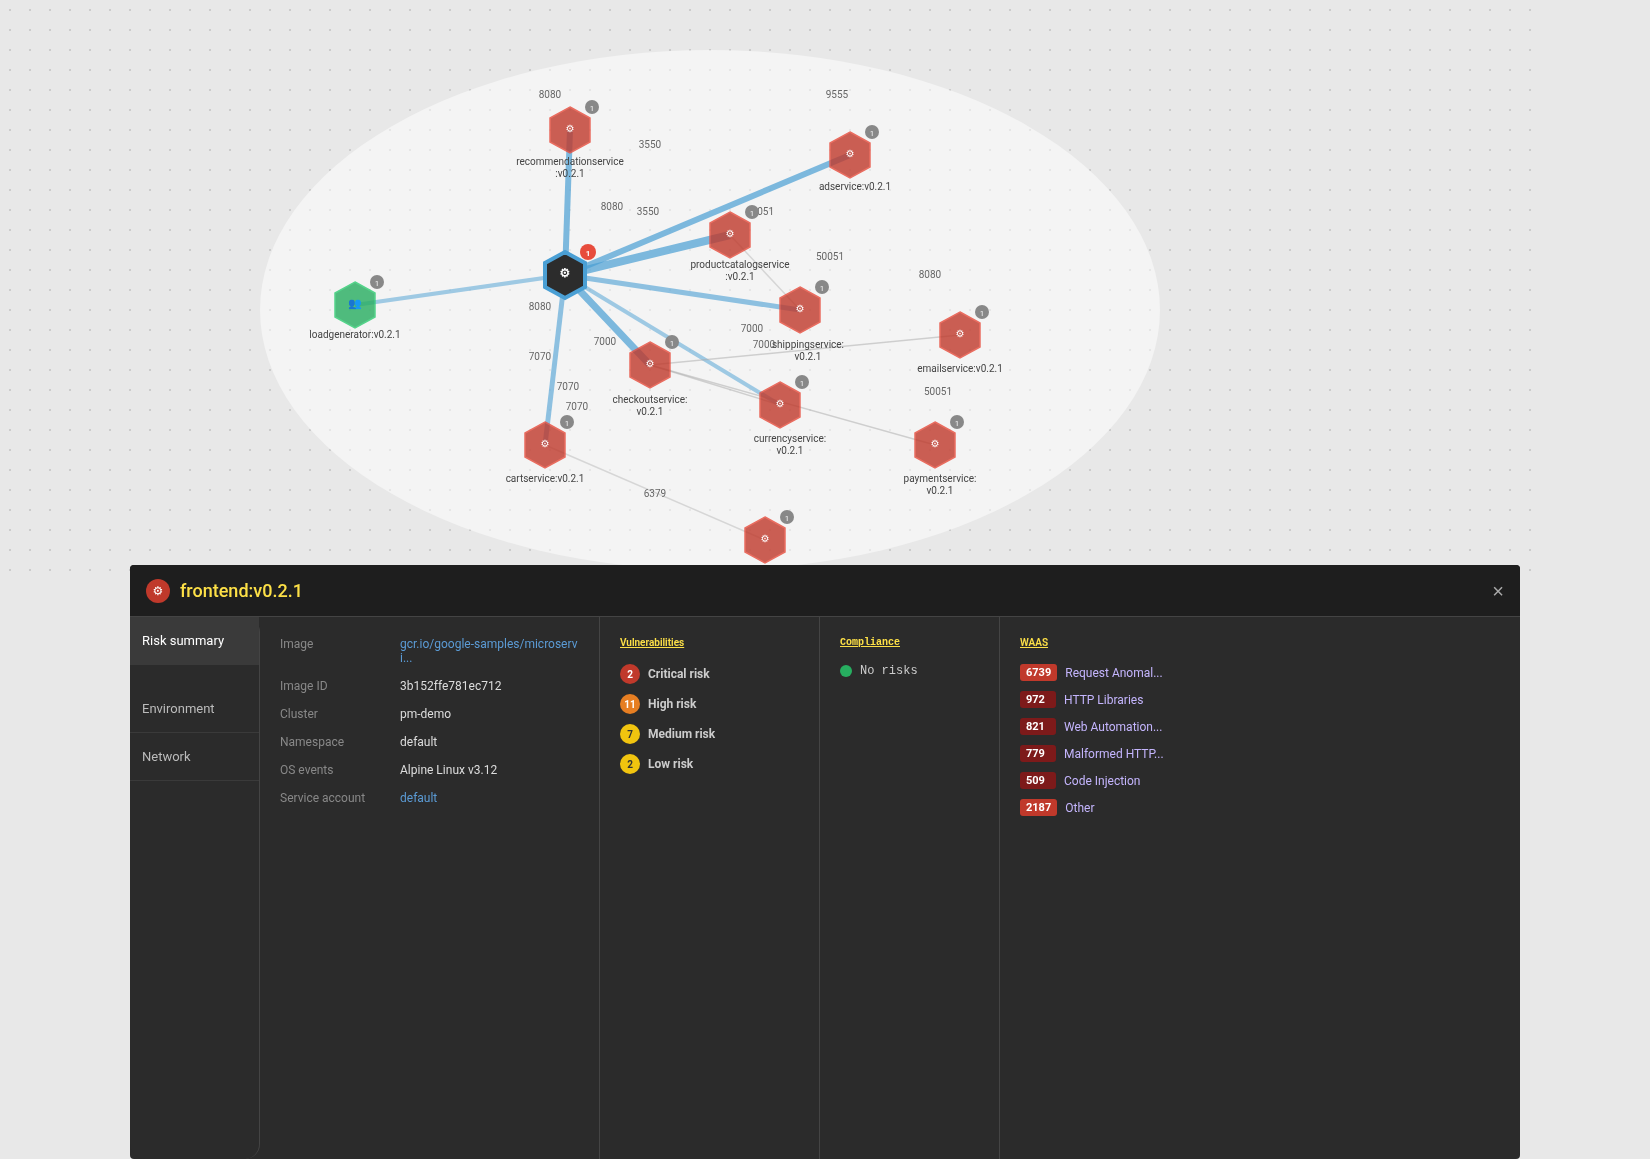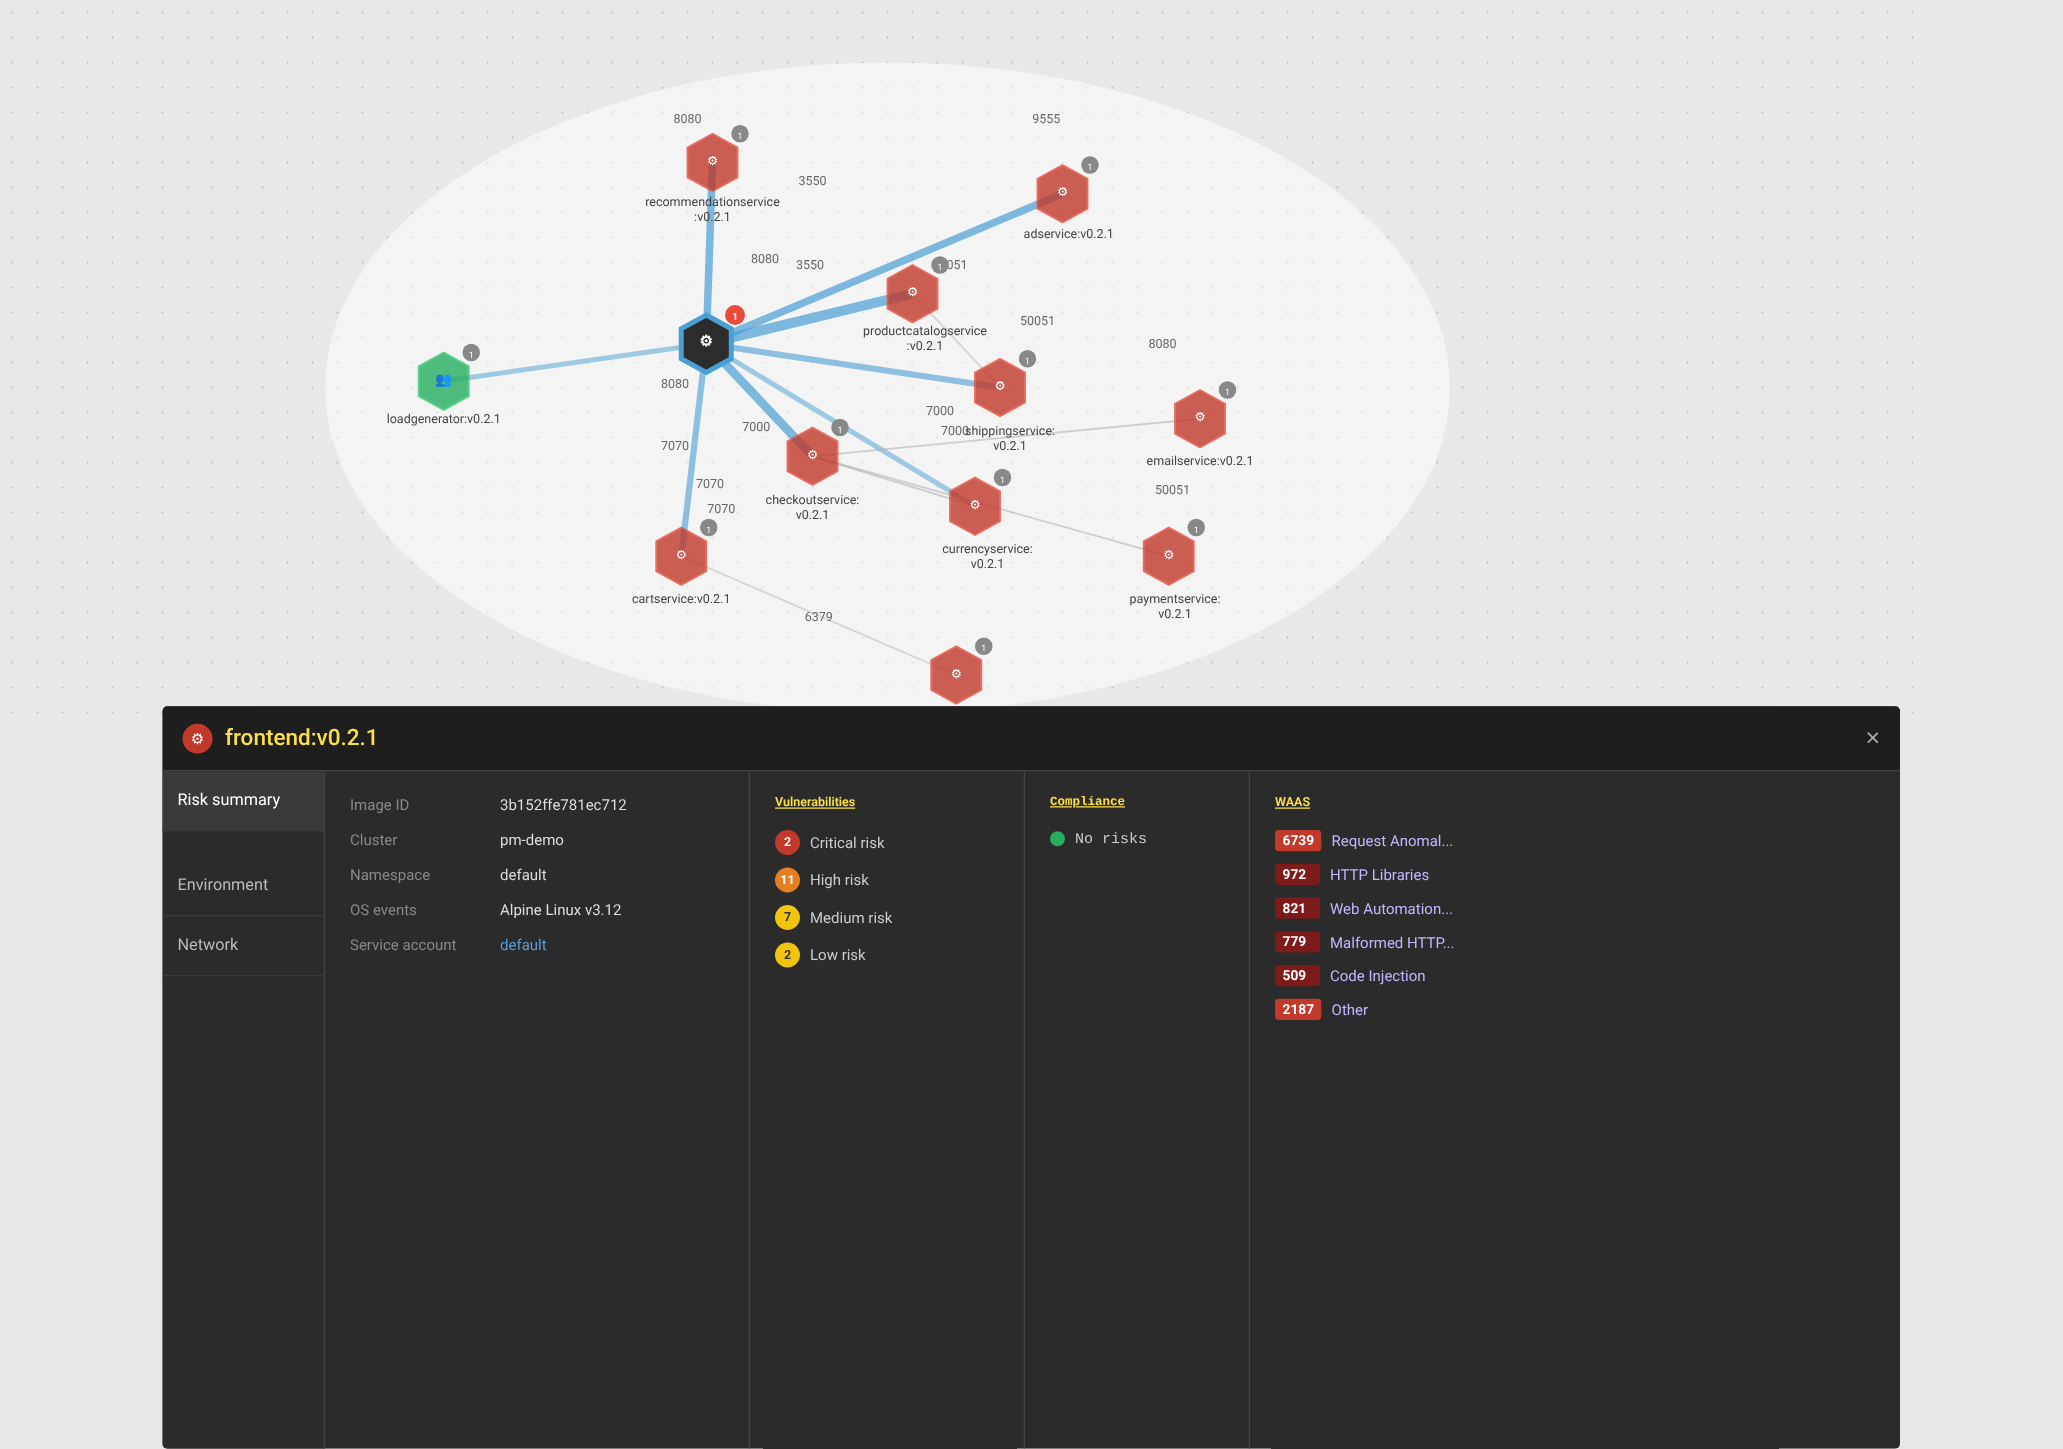--- a/index.html
+++ b/index.html
@@ -90,20 +90,21 @@
       height: calc(100% - 52px);
     }
 
     
     #left-sidebar {
       width: 130px;
       background: #2b2b2b;
       border-right: 1px solid #444;
       display: flex;
       flex-direction: column;
+      border-radius: 15px;
     }
 
     .sidebar-item {
       padding: 16px 12px;
       color: #bbb;
       font-size: 13px;
       cursor: pointer;
       border-bottom: 1px solid #3a3a3a;
     }
 
@@ -208,20 +209,21 @@
       flex-shrink: 0;
     }
 
     .badge-red { background: #c0392b; }
     .badge-orange { background: #e67e22; }
     .badge-yellow { background: #f1c40f; color: #333; }
 
     .risk-label {
       color: #ccc;
       font-size: 12px;
+      font-weight: bold;
     }
 
     .status-dot {
       width: 12px;
       height: 12px;
       border-radius: 50%;
       margin-right: 8px;
       display: inline-block;
     }
 
@@ -438,20 +440,24 @@
       </div>
       <div class="sidebar-item">
         <span>Network</span>
       </div>
     </div>
 
     <div id="main-content">
 
       <div id="info-section">
         <div class="info-row">
+          <span class="info-label">Image</span>
+          <span class="info-value link">gcr.io/google-samples/microservi...</span>
+        </div>
+        <div class="info-row">
           <span class="info-label">Image ID</span>
           <span class="info-value">3b152ffe781ec712</span>
         </div>
         <div class="info-row">
           <span class="info-label">Cluster</span>
           <span class="info-value">pm-demo</span>
         </div>
         <div class="info-row">
           <span class="info-label">Namespace</span>
           <span class="info-value">default</span>

